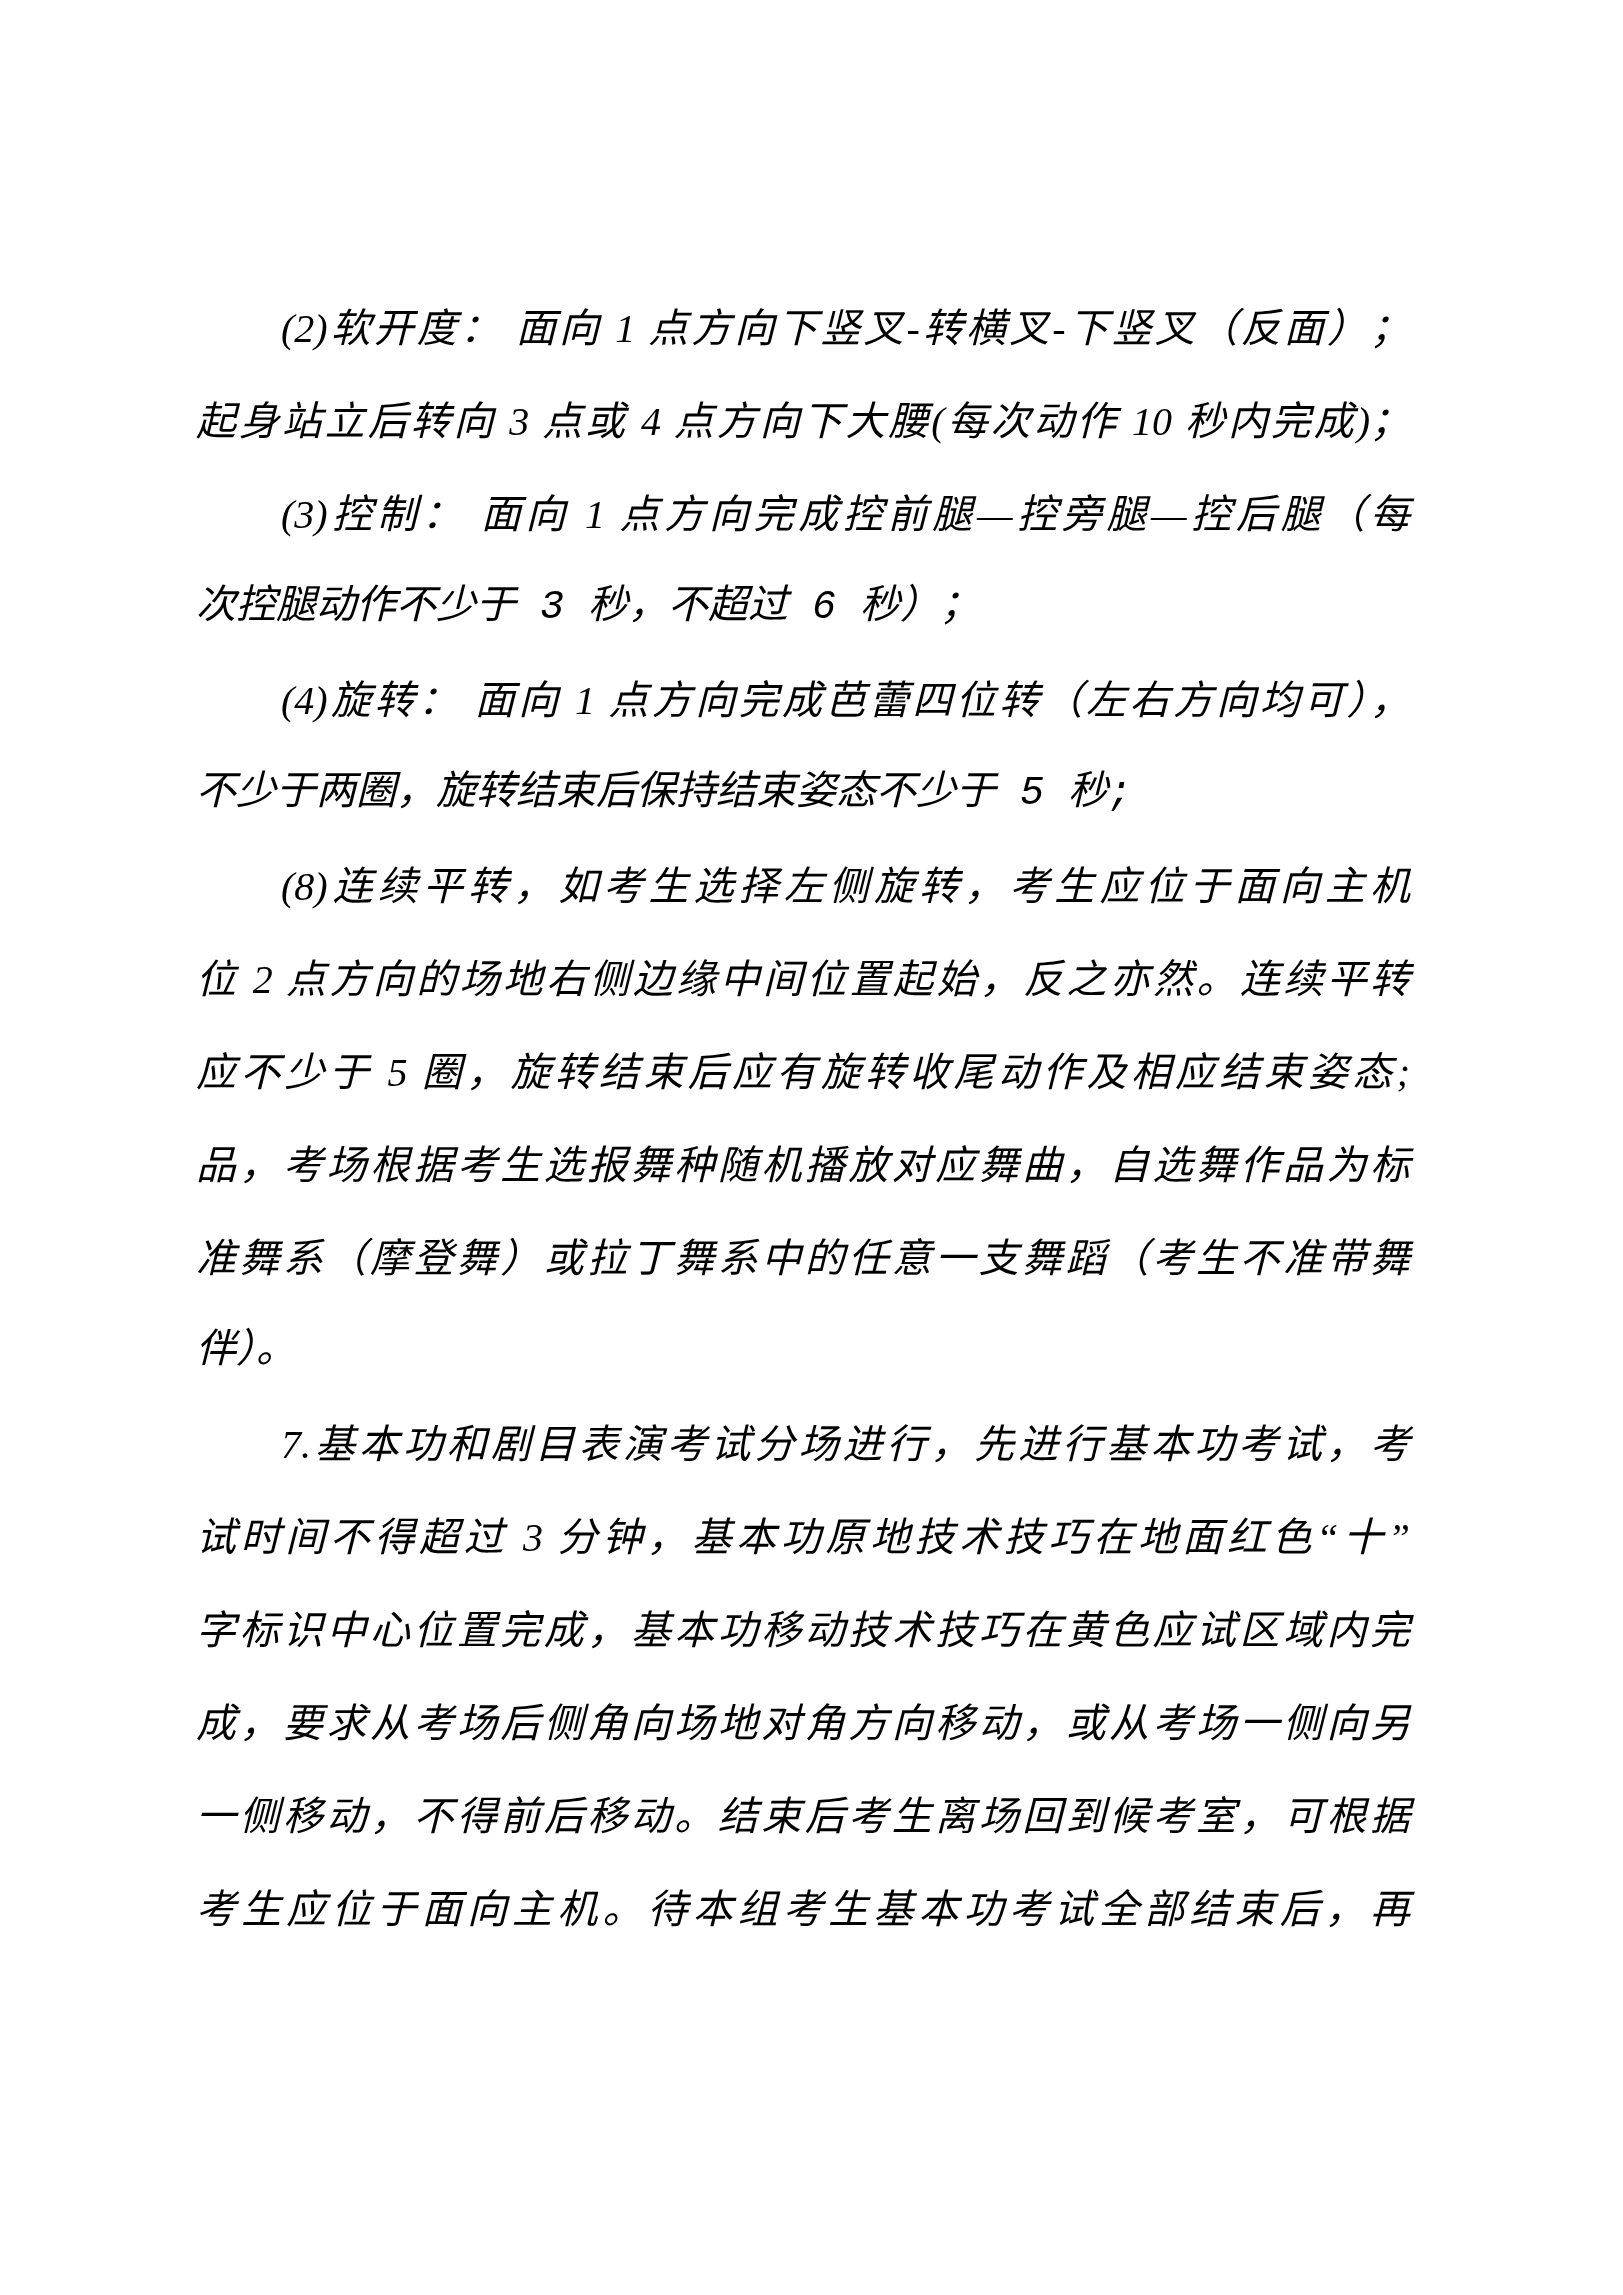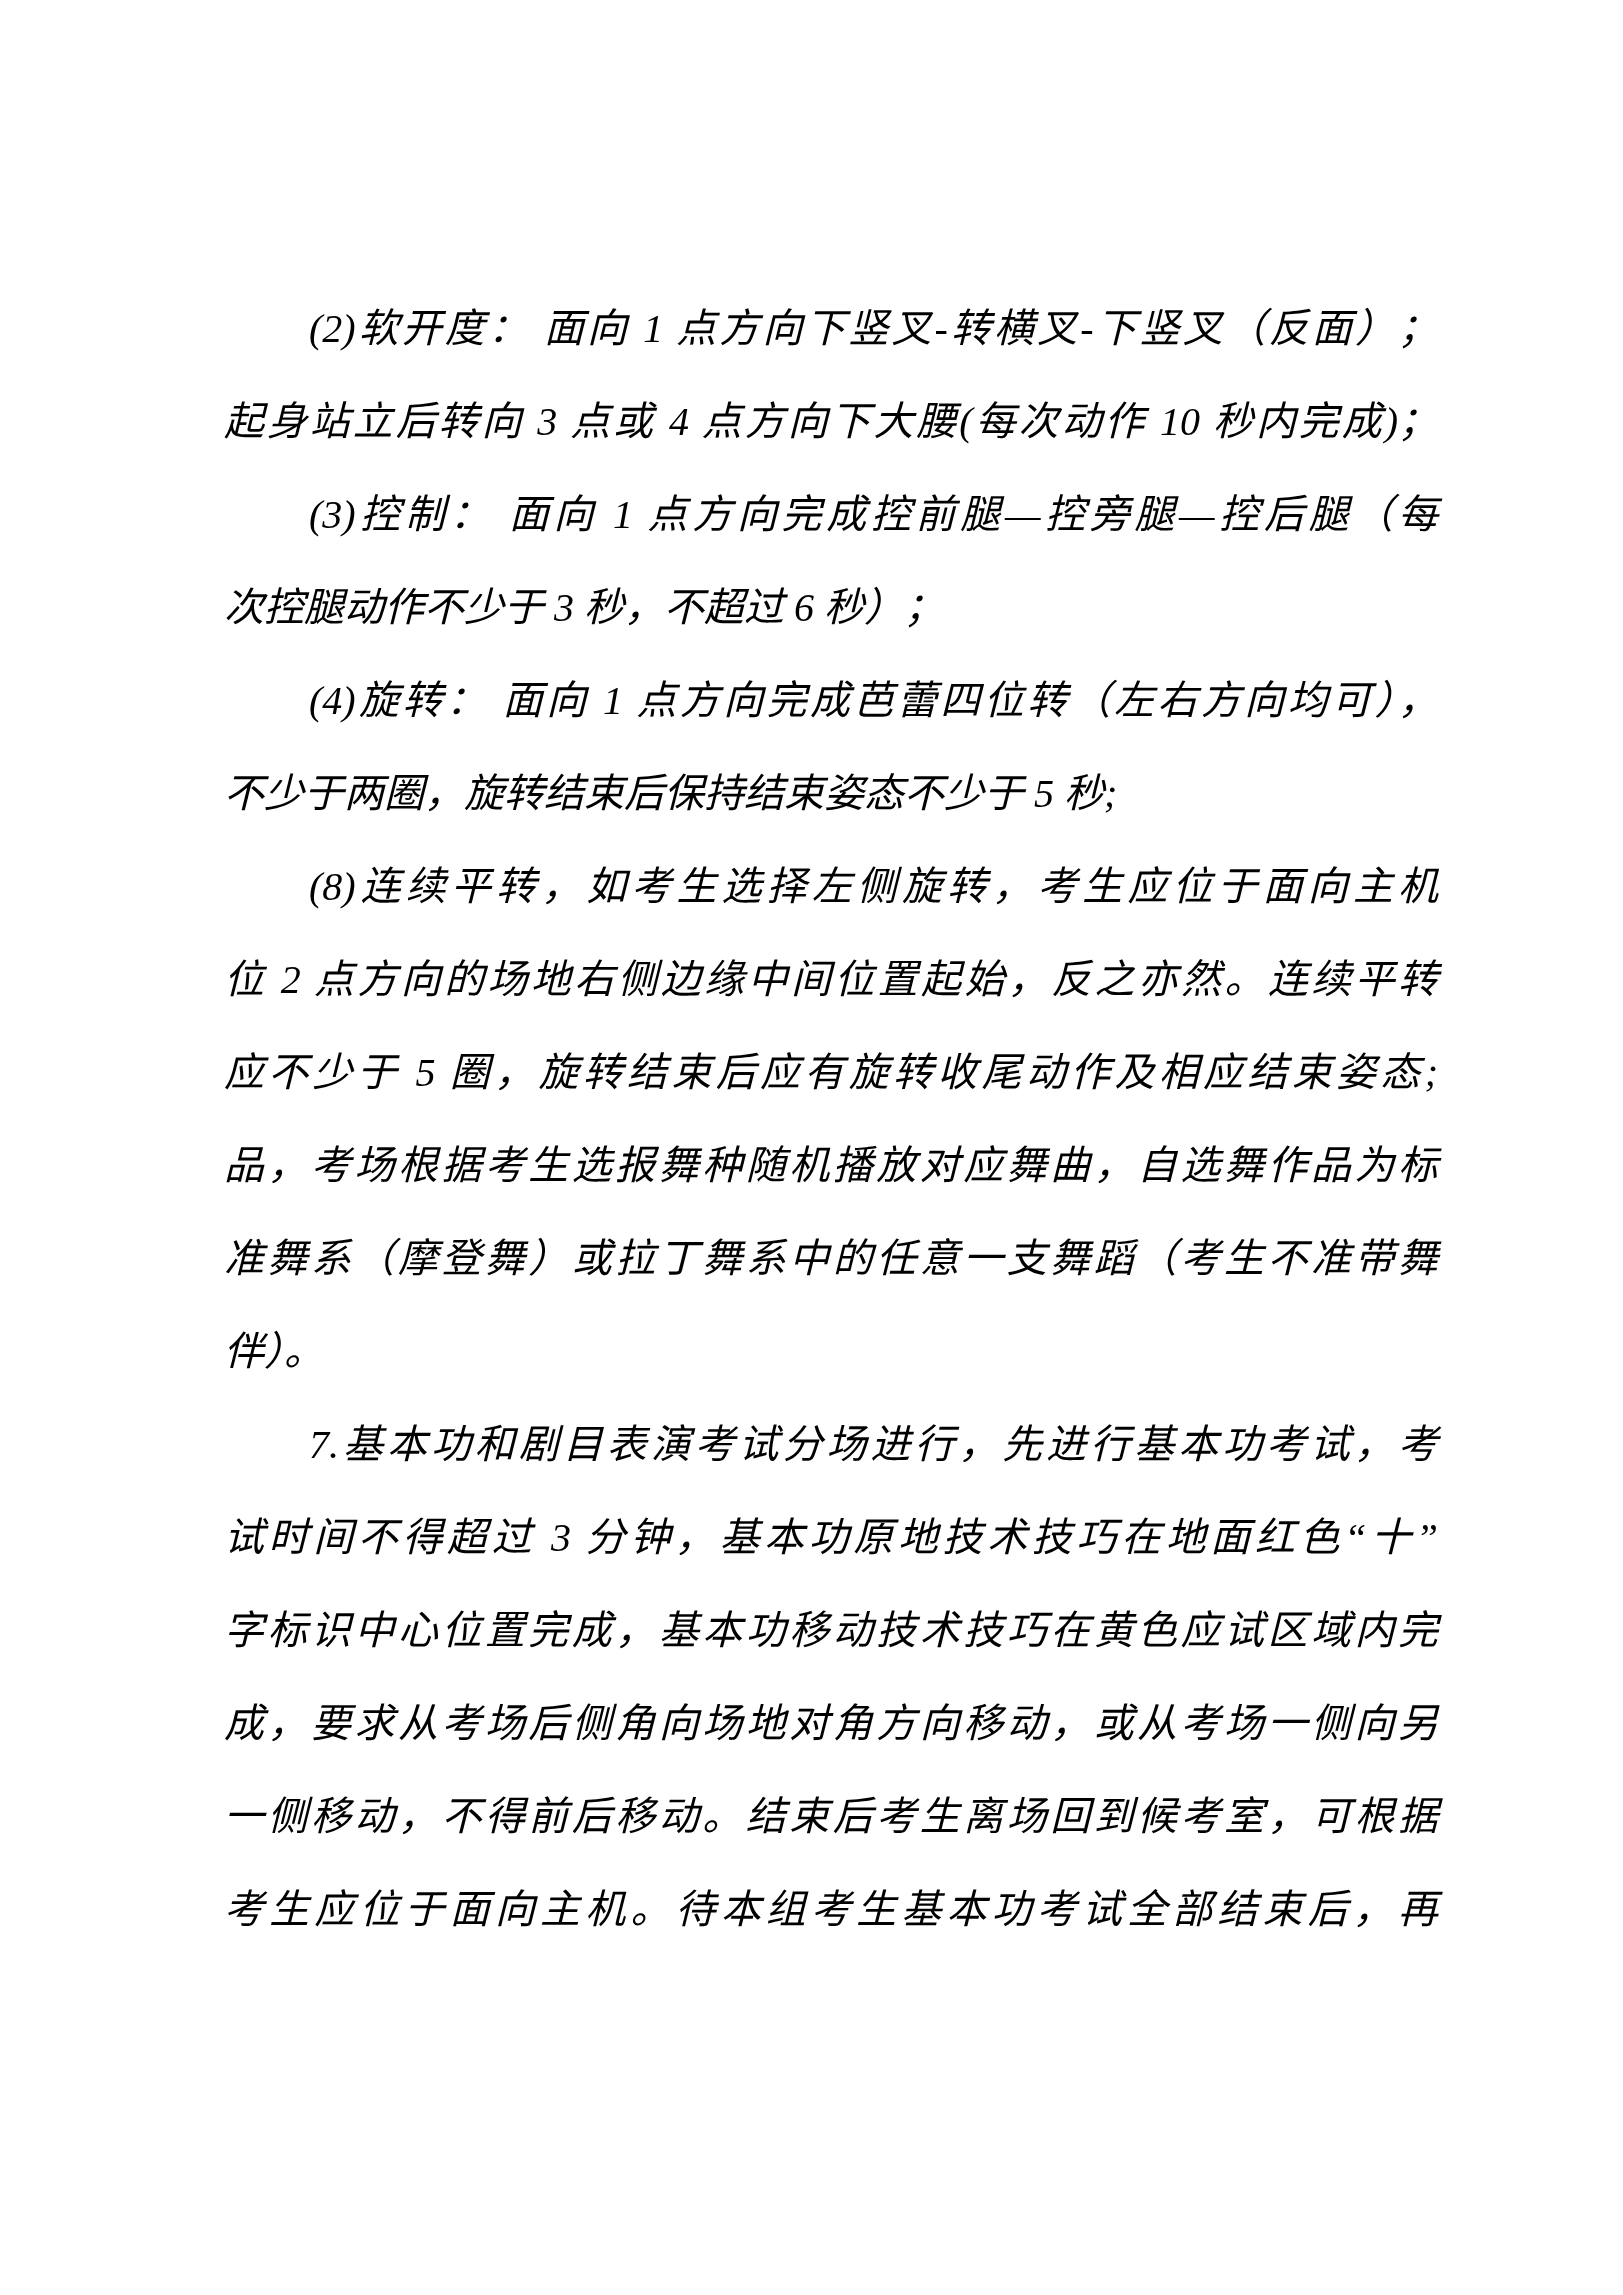--- a/index.html
+++ b/index.html
@@ -15,21 +15,21 @@
   }
   .page {
     position: absolute;
     left: 0; top: 0;
     width: 1623px;
     height: 2295px;
     background: #ffffff;
   }
   .text-block {
     position: absolute;
-    left: 224px;
+    left: 196px;
     top: 282px;
     width: 1214px;
   }
   .para {
     margin: 0;
     padding: 0;
   }
   .line {
     font-family: "Liberation Serif", "DejaVu Serif", serif;
     font-style: italic;              
@@ -39,20 +39,21 @@
     color: #000000;
     text-align: justify;
     text-align-last: justify;
     text-justify: inter-character;
     white-space: nowrap;
     overflow: visible;
   }
   .line.short {
     text-align: center;
     text-align-last: left;
+    font-family: Liberation Mono, monospace;
   }
   .line.first {
     text-indent: 85px;              
   }
 </style>
 </head>
 <body>
 
 <div class="page">
   <div class="text-block">

